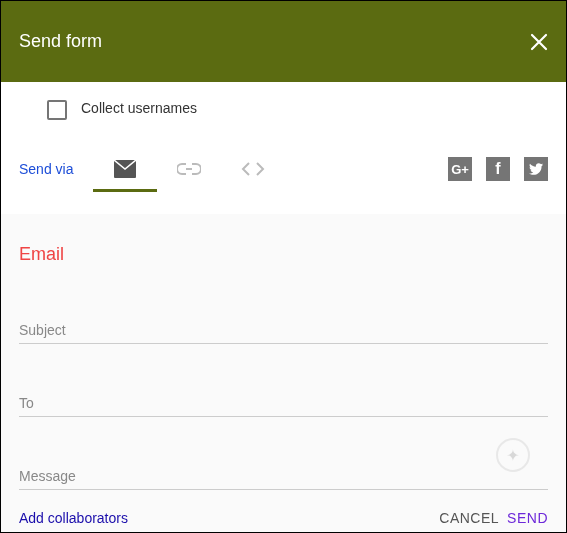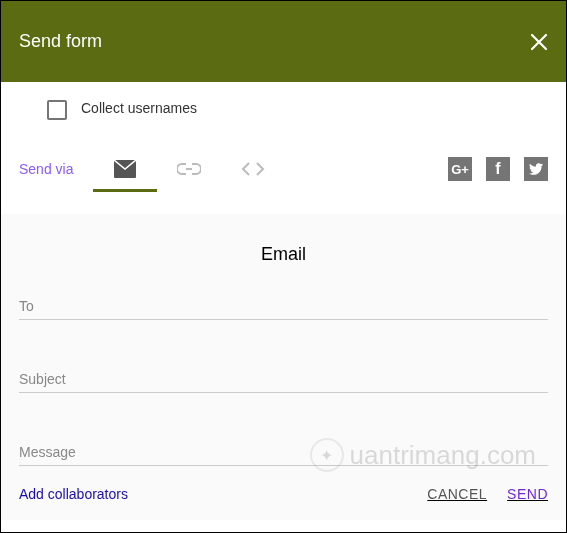--- a/index.html
+++ b/index.html
@@ -49,21 +49,21 @@
     font-size: 14px;
     color: #333;
   }
   .send-via-row {
     display: flex;
     align-items: center;
     margin-bottom: 8px;
   }
   .send-via-label {
     font-size: 14px;
-    color: #8b5cf6;
+    color: #1d4ed8;
     margin-right: 20px;
   }
   .tabs {
     display: flex;
     align-items: center;
   }
   .tab {
     width: 64px;
     display: flex;
     justify-content: center;
@@ -100,23 +100,22 @@
     font-weight: bold;
     cursor: pointer;
     font-family: Arial, sans-serif;
   }
   .panel {
     padding: 30px 18px 0 18px;
     background: #fafafa;
   }
   .panel-title {
     font-size: 18px;
-    color: #000000;
-    margin-bottom: 32px;
-    text-align: center;
+    color: #ef4444;
+    margin-bottom: 56px;
   }
   .field {
     margin-bottom: 50px;
     border-bottom: 1px solid #ccc;
     padding-bottom: 4px;
   }
   .field.last { margin-bottom: 20px; }
   .field-label {
     font-size: 14px;
     color: #888;
@@ -132,22 +131,21 @@
     padding: 0 0 18px 0;
   }
   .add-collab {
     font-size: 14px;
     color: #1a0dab;
     cursor: pointer;
   }
   .actions {
     margin-left: auto;
     display: flex;
-    gap: 20px;
-    text-decoration: underline;
+    gap: 8px;
   }
   .btn {
     font-size: 14px;
     letter-spacing: 0.5px;
     cursor: pointer;
   }
   .btn-cancel { color: #555; }
   .btn-send { color: #6d28d9; font-weight: 500; }
   .watermark {
     position: absolute;
@@ -226,37 +224,36 @@
           </svg>
       </div>
     </div>
   </div>
 </div>
 
 <div class="panel">
   <div class="panel-title">Email</div>
 
   <div class="field">
+    <span class="field-label">Subject</span>
+  </div>
+
+  <div class="field">
     <span class="field-label">To</span>
-  </div>
-
-  <div class="field">
-    <span class="field-label">Subject</span>
   </div>
 
   <div class="field last">
     <span class="field-label">Message</span>
   </div>
 
 
   <div class="bottom-row">
     <span class="add-collab">Add collaborators</span>
     <div class="actions">
       <span class="btn btn-cancel">CANCEL</span>
       <span class="btn btn-send">SEND</span>
     </div>
   </div>
 </div>
 
 <div class="watermark">
   <span class="watermark-icon">✦</span>
-  <span>uantrimang.com</span>
 </div>
 
 </body></html>

